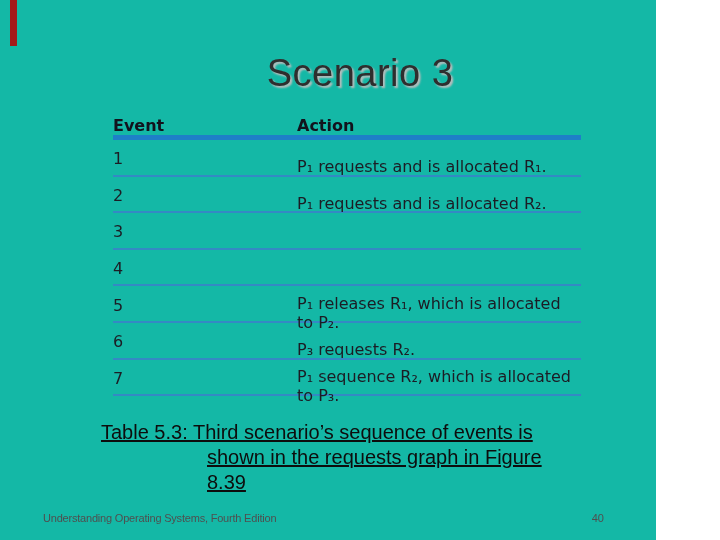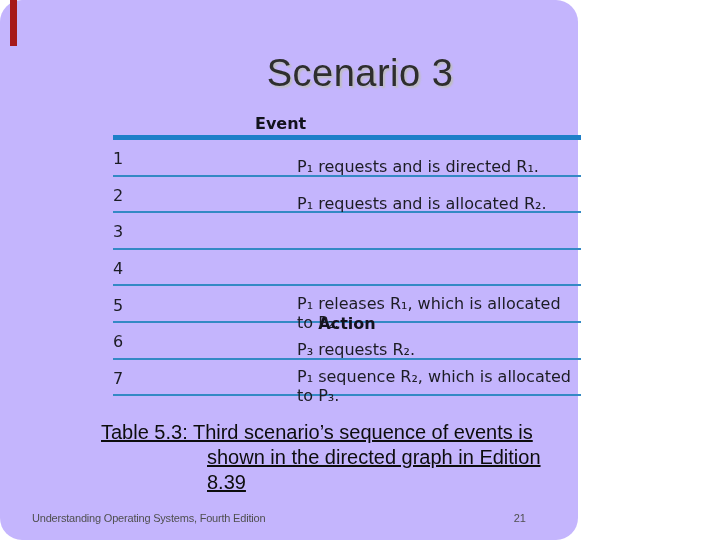--- a/index.html
+++ b/index.html
@@ -2,21 +2,21 @@
 <html><head>
 <meta charset="utf-8">
 <style>
   * { margin: 0; padding: 0; box-sizing: border-box; }
   html, body {
     width: 720px; height: 540px;
     background: #ffffff;
     overflow: hidden;
     font-family: "Liberation Sans", sans-serif;
   }
-  .slide { position: relative; width: 578px; height: 540px; background: #c4b5fd; border-radius: 22px; }
+  .slide { position: relative; width: 656px; height: 540px; background: #14b8a6; }
 
   
   .accent-bar {
     position: absolute; left: 10px; top: 0;
     width: 7px; height: 46px;
     background: #a61a1a;
   }
 
   
   .title {
@@ -30,24 +30,23 @@
 
   
   .scenario-table {
     position: absolute; left: 113px; top: 114px; width: 468px;
     font-family: "DejaVu Sans", "Liberation Sans", sans-serif;
     color: #1c1c24;
   }
   .thead {
     display: flex;
     height: 26px;
-    align-items: center;
+    align-items: flex-end;
     font-weight: 700; font-size: 16px; color: #12121c;
     border-bottom: 5px solid #1e7fc8;
-    flex-direction: column;
   }
   .col-event { width: 184px; flex: 0 0 184px; }
   .col-action { flex: 1; margin-top: 16px; }
   .trow {
     display: flex;
     height: 36.6px;
     align-items: center;
     padding-top: 3px;
     font-size: 16px;
     border-bottom: 2px solid #3489c4;
@@ -55,21 +54,21 @@
 
   
   .caption {
     position: absolute; left: 101px; top: 420px;
     font-size: 20px; line-height: 25px; color: #0d0d0d; text-decoration: underline;
   }
   .caption-line2, .caption-line3 { padding-left: 106px; }
 
   
   .footer-left {
-    position: absolute; left: 32px; top: 512px;
+    position: absolute; left: 43px; top: 512px;
     font-size: 11px; letter-spacing: -0.2px; color: #4f4f4f;
   }
   .footer-page {
     position: absolute; right: 52px; top: 512px;
     font-size: 11px; color: #4f4f4f;
   }
 </style>
 </head>
 <body>
 
@@ -80,21 +79,21 @@
   <div class="title">Scenario 3</div>
 
   <div class="scenario-table">
     <div class="thead">
       <div class="col-event">Event</div>
       <div class="col-action">Action</div>
     </div>
 
     <div class="trow">
       <div class="col-event">1</div>
-      <div class="col-action">P₁ requests and is directed R₁.</div>
+      <div class="col-action">P₁ requests and is allocated R₁.</div>
     </div>
     <div class="trow">
       <div class="col-event">2</div>
       <div class="col-action">P₁ requests and is allocated R₂.</div>
     </div>
     <div class="trow">
       <div class="col-event">3</div>
     </div>
     <div class="trow">
       <div class="col-event">4</div>
@@ -108,20 +107,20 @@
       <div class="col-action">P₃ requests R₂.</div>
     </div>
     <div class="trow">
       <div class="col-event">7</div>
       <div class="col-action">P₁ sequence R₂, which is allocated to P₃.</div>
     </div>
   </div>
 
   <div class="caption">
     <div class="caption-line1">Table 5.3: Third scenario’s sequence of events is</div>
-    <div class="caption-line2">shown in the directed graph in Edition</div>
+    <div class="caption-line2">shown in the requests graph in Figure</div>
     <div class="caption-line3">8.39</div>
   </div>
 
   <div class="footer-left">Understanding Operating Systems, Fourth Edition</div>
-  <div class="footer-page">21</div>
+  <div class="footer-page">40</div>
 
 </div>
 
 </body></html>

